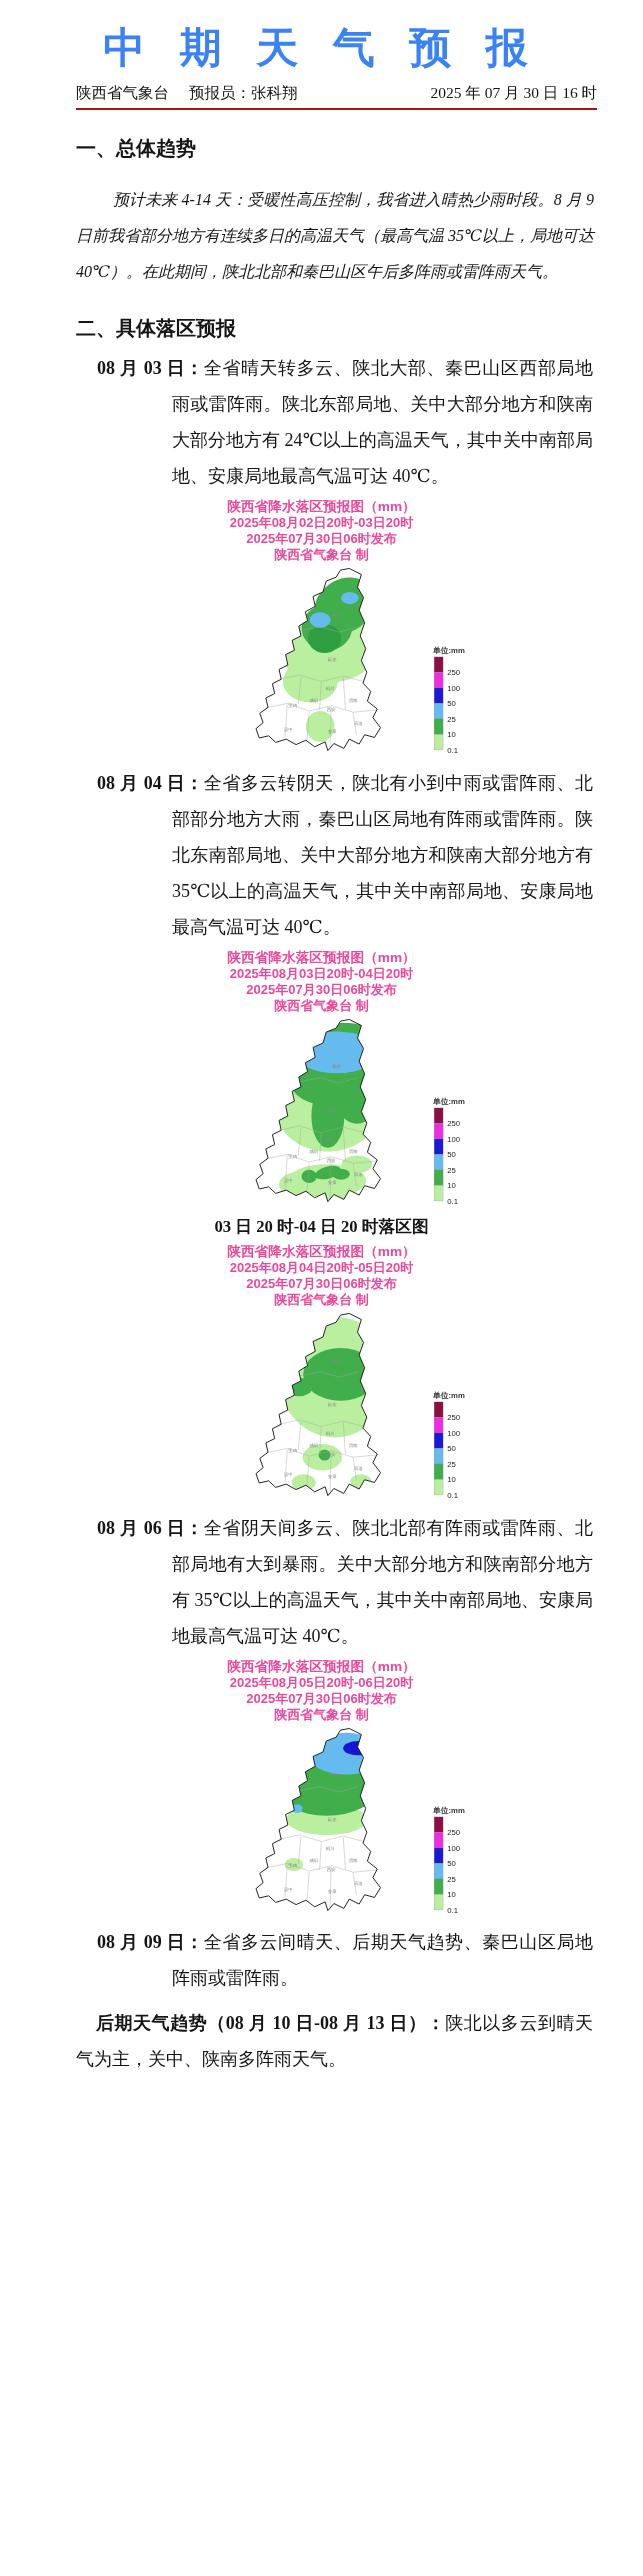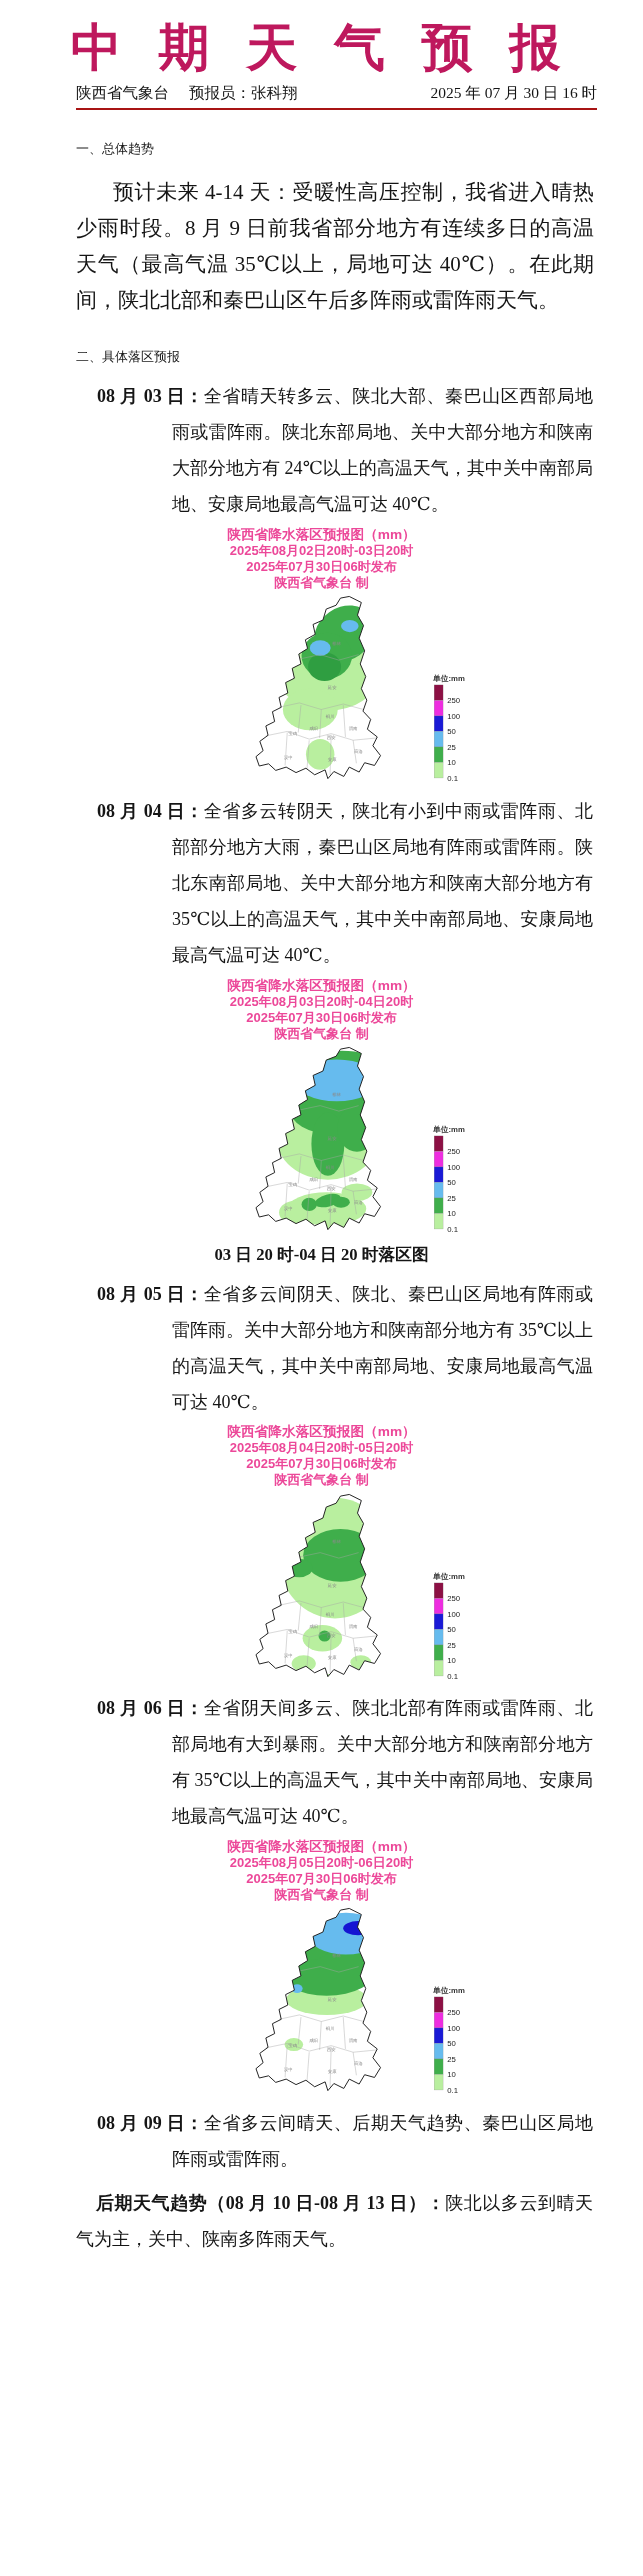--- a/index.html
+++ b/index.html
@@ -3,38 +3,38 @@
 <meta charset="utf-8">
 <style>
   html,body{margin:0;padding:0;}
   body{
     width:643px;height:2576px;overflow:hidden;background:#ffffff;
     font-family:"Liberation Serif","DejaVu Serif",serif;color:#151515;
   }
   .page{position:relative;width:643px;height:2576px;background:#fff;}
   .doc-title{
     margin:18px 0 0 0;text-align:center;
-    font-size:51px;font-weight:bold;letter-spacing:12px;
-    color:#be185d;line-height:60px;white-space:nowrap;
+    font-size:42px;font-weight:bold;letter-spacing:12px;
+    color:#3b82f6;line-height:60px;white-space:nowrap;
   }
   .subheader{
     display:flex;justify-content:space-between;align-items:center;
     margin:4.8px 46px 0 76px;padding-bottom:4.2px;
     border-bottom:2.4px solid #a81414;
     font-size:15.5px;
   }
   .subheader .left span{margin-right:20px;}
   .sec-heading{
     font-family:"Liberation Sans","DejaVu Sans",sans-serif;
-    font-weight:normal;font-size:13px;
+    font-weight:bold;font-size:20px;
     margin:25px 0 0 76px;line-height:27px;
   }
   .body-para{
-    margin:12px 49px 0 76px;font-size:21px;line-height:36px;
-    text-align:justify;text-indent:37px;
+    margin:20px 49px 0 76px;font-size:16px;line-height:36px;
+    text-align:justify;text-indent:37px;font-style:italic;
   }
   .entry{
     margin:8.3px 50px 0 97px;padding-left:75px;text-indent:-75px;
     font-size:18px;line-height:36px;text-align:justify;
   }
   .entry b{font-weight:bold;}
   .outlook{
     margin:8.3px 50px 0 76px;font-size:18px;line-height:36px;
     text-align:justify;text-indent:20px;
   }
@@ -207,21 +207,20 @@
             <rect x="468" y="258" width="15" height="26" fill="#3fae4b" stroke="#888" stroke-width="0.4"></rect>
             <text x="490" y="289" font-size="13" fill="#222" font-family="Liberation Sans, sans-serif">10</text>
             <rect x="468" y="284" width="15" height="26" fill="#b9ef9f" stroke="#888" stroke-width="0.4"></rect>
             <text x="490" y="315" font-size="13" fill="#222" font-family="Liberation Sans, sans-serif">0.1</text>
           </g>
         </svg>
       </div>
   </div>
   <div class="map-caption">03 日 20 时-04 日 20 时落区图</div>
 
-  <p class="entry"><b>08 月 05 日：</b><span>全省多云间阴天、陕北、秦巴山区局地有阵雨或雷阵雨。关中大部分地方和陕南部分地方有 35℃以上的高温天气，其中关中南部局地、安康局地最高气温可达 40℃。</span></p>
 
   <div class="map-fig">
     <div class="map-title-block">
       <div class="t1">陕西省降水落区预报图（mm）</div>
       <div>2025年08月04日20时-05日20时</div>
       <div>2025年07月30日06时发布</div>
       <div>陕西省气象台 制</div>
     </div>
     <div class="map-canvas">
         <svg width="334" height="191" viewBox="0 0 560 320">

